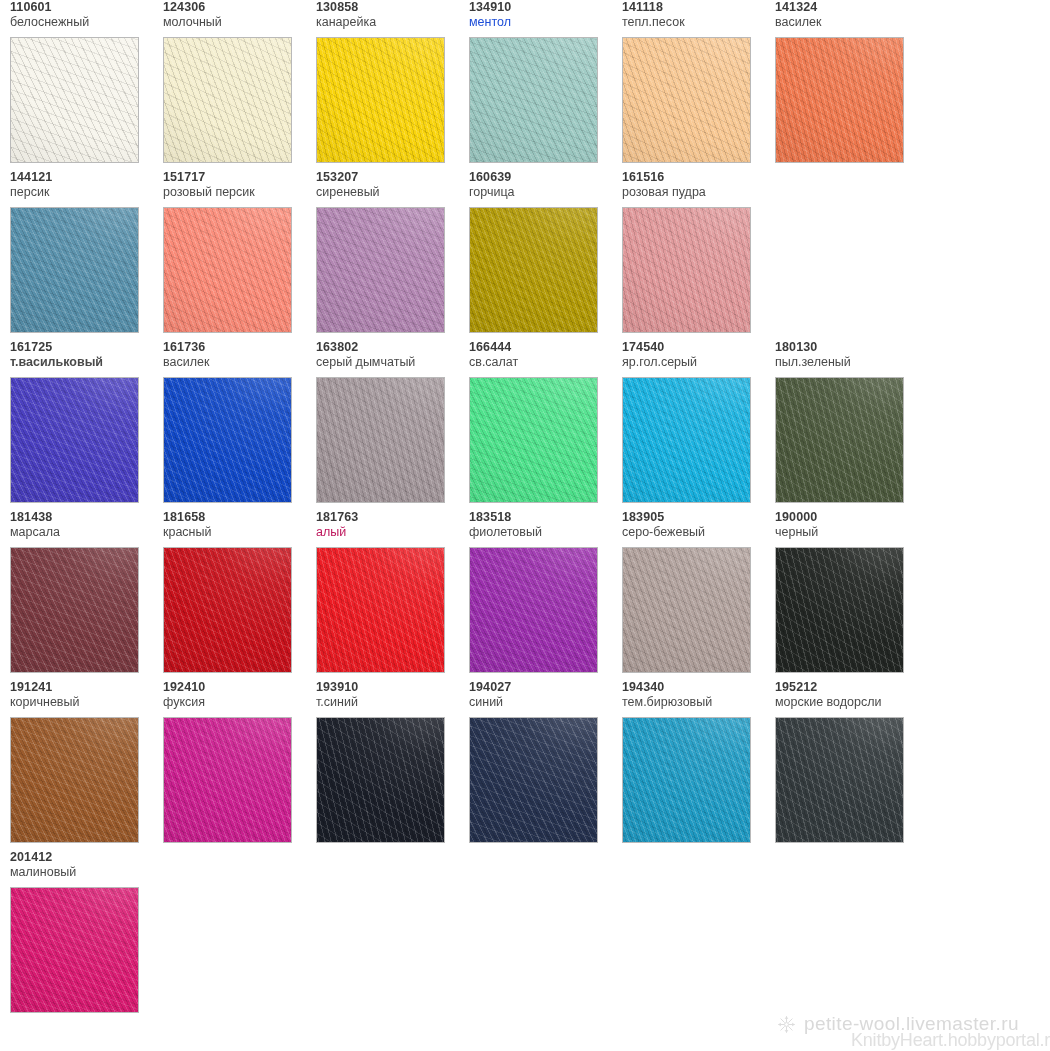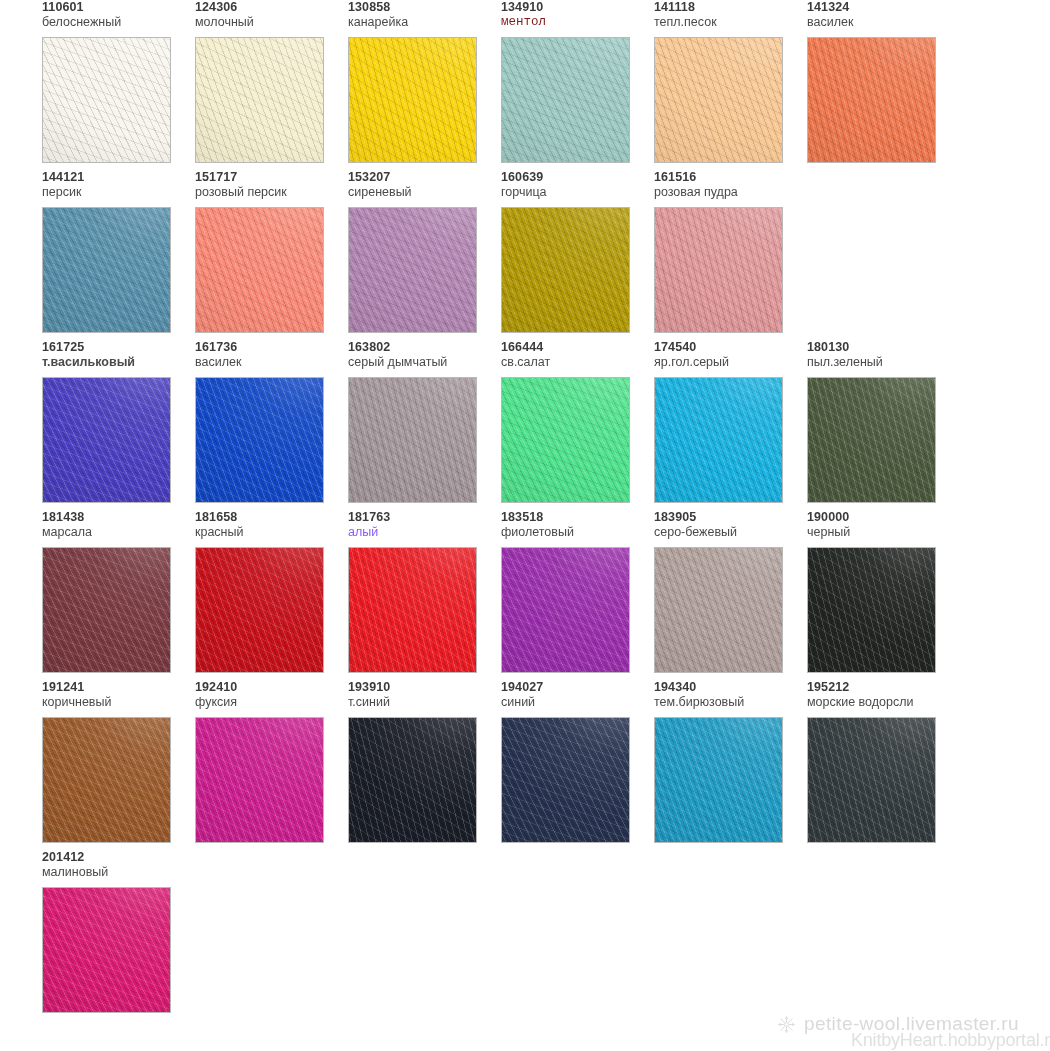--- a/index.html
+++ b/index.html
@@ -34,21 +34,20 @@
     margin-left: 0;
     position: relative;
     flex: 0 0 153px;
   }
   .swatch-cell.spacer { visibility: hidden; }
 
   .cell-inner {
     position: absolute;
     left: 10px;
     top: 0;
-    margin-left: 32px;
   }
 
   .swatch-code {
     font-size: 12.5px;
     font-weight: bold;
     color: #3b3b3b;
     line-height: 14px;
     letter-spacing: 0.1px;
     height: 15px;
     white-space: nowrap;
@@ -174,21 +173,21 @@
           <div class="swatch-chip" style="background-color: rgb(249, 212, 12); border-color: rgb(185, 185, 185);">
             <div class="tex a" style="transform: rotate(6deg);"></div>
             <div class="tex b" style="transform: rotate(6deg);"></div>
             <div class="tex c"></div>
           </div>
         </div>
       </div>
       <div class="swatch-cell">
         <div class="cell-inner">
           <div class="swatch-code" style="color: rgb(59, 59, 59);">134910</div>
-          <div class="swatch-name" style="color: #7f1d1d; font-family: Liberation Mono, monospace;">ментол</div>
+          <div class="swatch-name" style="color: #1d4ed8;">ментол</div>
           <div class="swatch-chip" style="background-color: rgb(156, 201, 194); border-color: rgb(185, 185, 185);">
             <div class="tex a" style="transform: rotate(-6deg);"></div>
             <div class="tex b" style="transform: rotate(-6deg);"></div>
             <div class="tex c"></div>
           </div>
         </div>
       </div>
       <div class="swatch-cell">
         <div class="cell-inner">
           <div class="swatch-code" style="color: rgb(59, 59, 59);">141118</div>
@@ -356,21 +355,21 @@
           <div class="swatch-chip" style="background-color: rgb(200, 17, 27); border-color: rgb(185, 185, 185);">
             <div class="tex a" style="transform: rotate(0deg);"></div>
             <div class="tex b" style="transform: rotate(0deg);"></div>
             <div class="tex c"></div>
           </div>
         </div>
       </div>
       <div class="swatch-cell">
         <div class="cell-inner">
           <div class="swatch-code" style="color: rgb(59, 59, 59);">181763</div>
-          <div class="swatch-name" style="color: #8b5cf6;">алый</div>
+          <div class="swatch-name" style="color: #be185d;">алый</div>
           <div class="swatch-chip" style="background-color: rgb(237, 28, 36); border-color: rgb(185, 185, 185);">
             <div class="tex a" style="transform: rotate(6deg);"></div>
             <div class="tex b" style="transform: rotate(6deg);"></div>
             <div class="tex c"></div>
           </div>
         </div>
       </div>
       <div class="swatch-cell">
         <div class="cell-inner">
           <div class="swatch-code" style="color: rgb(59, 59, 59);">183518</div>

